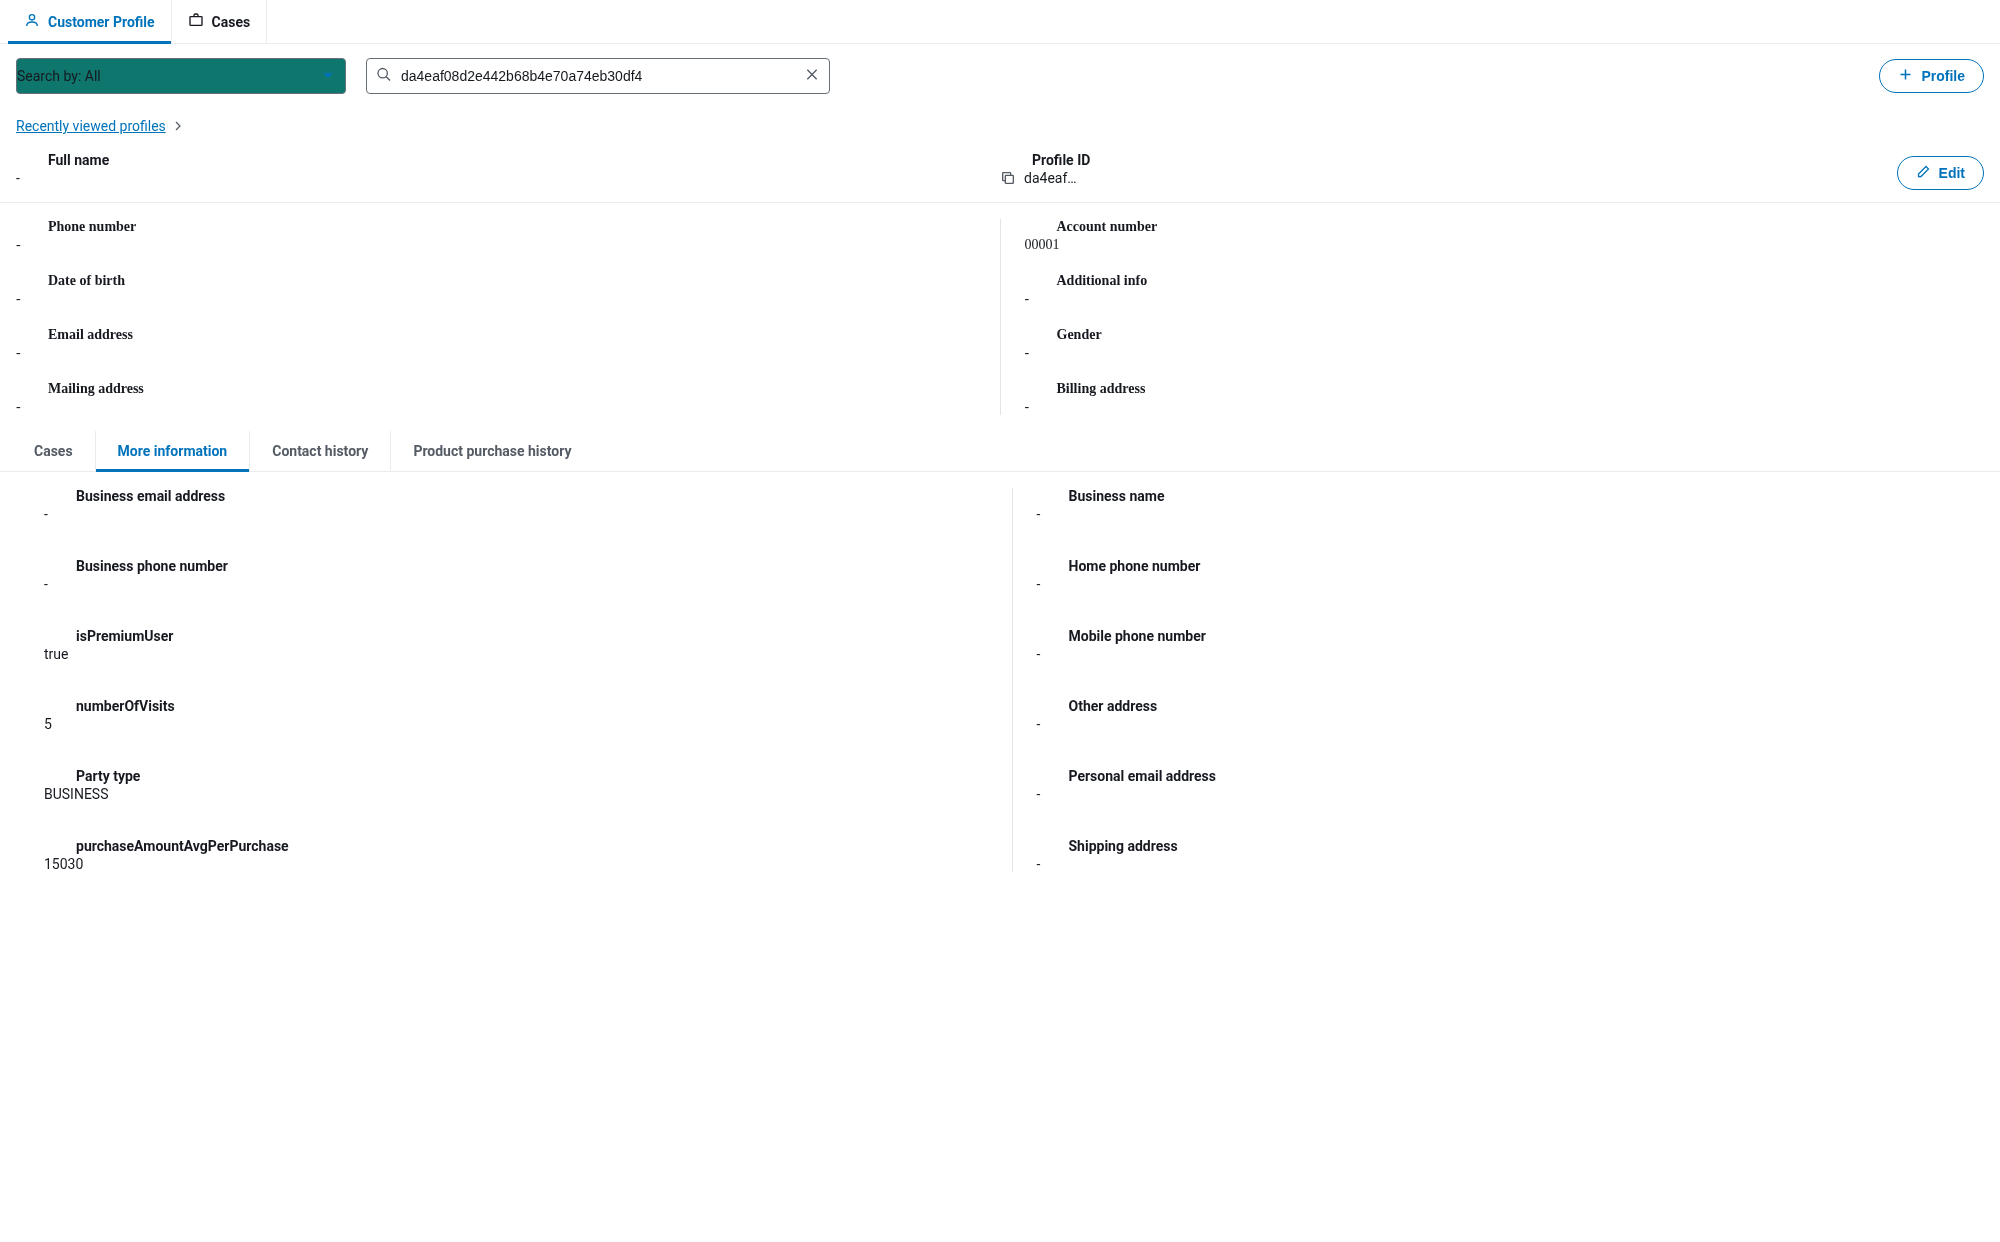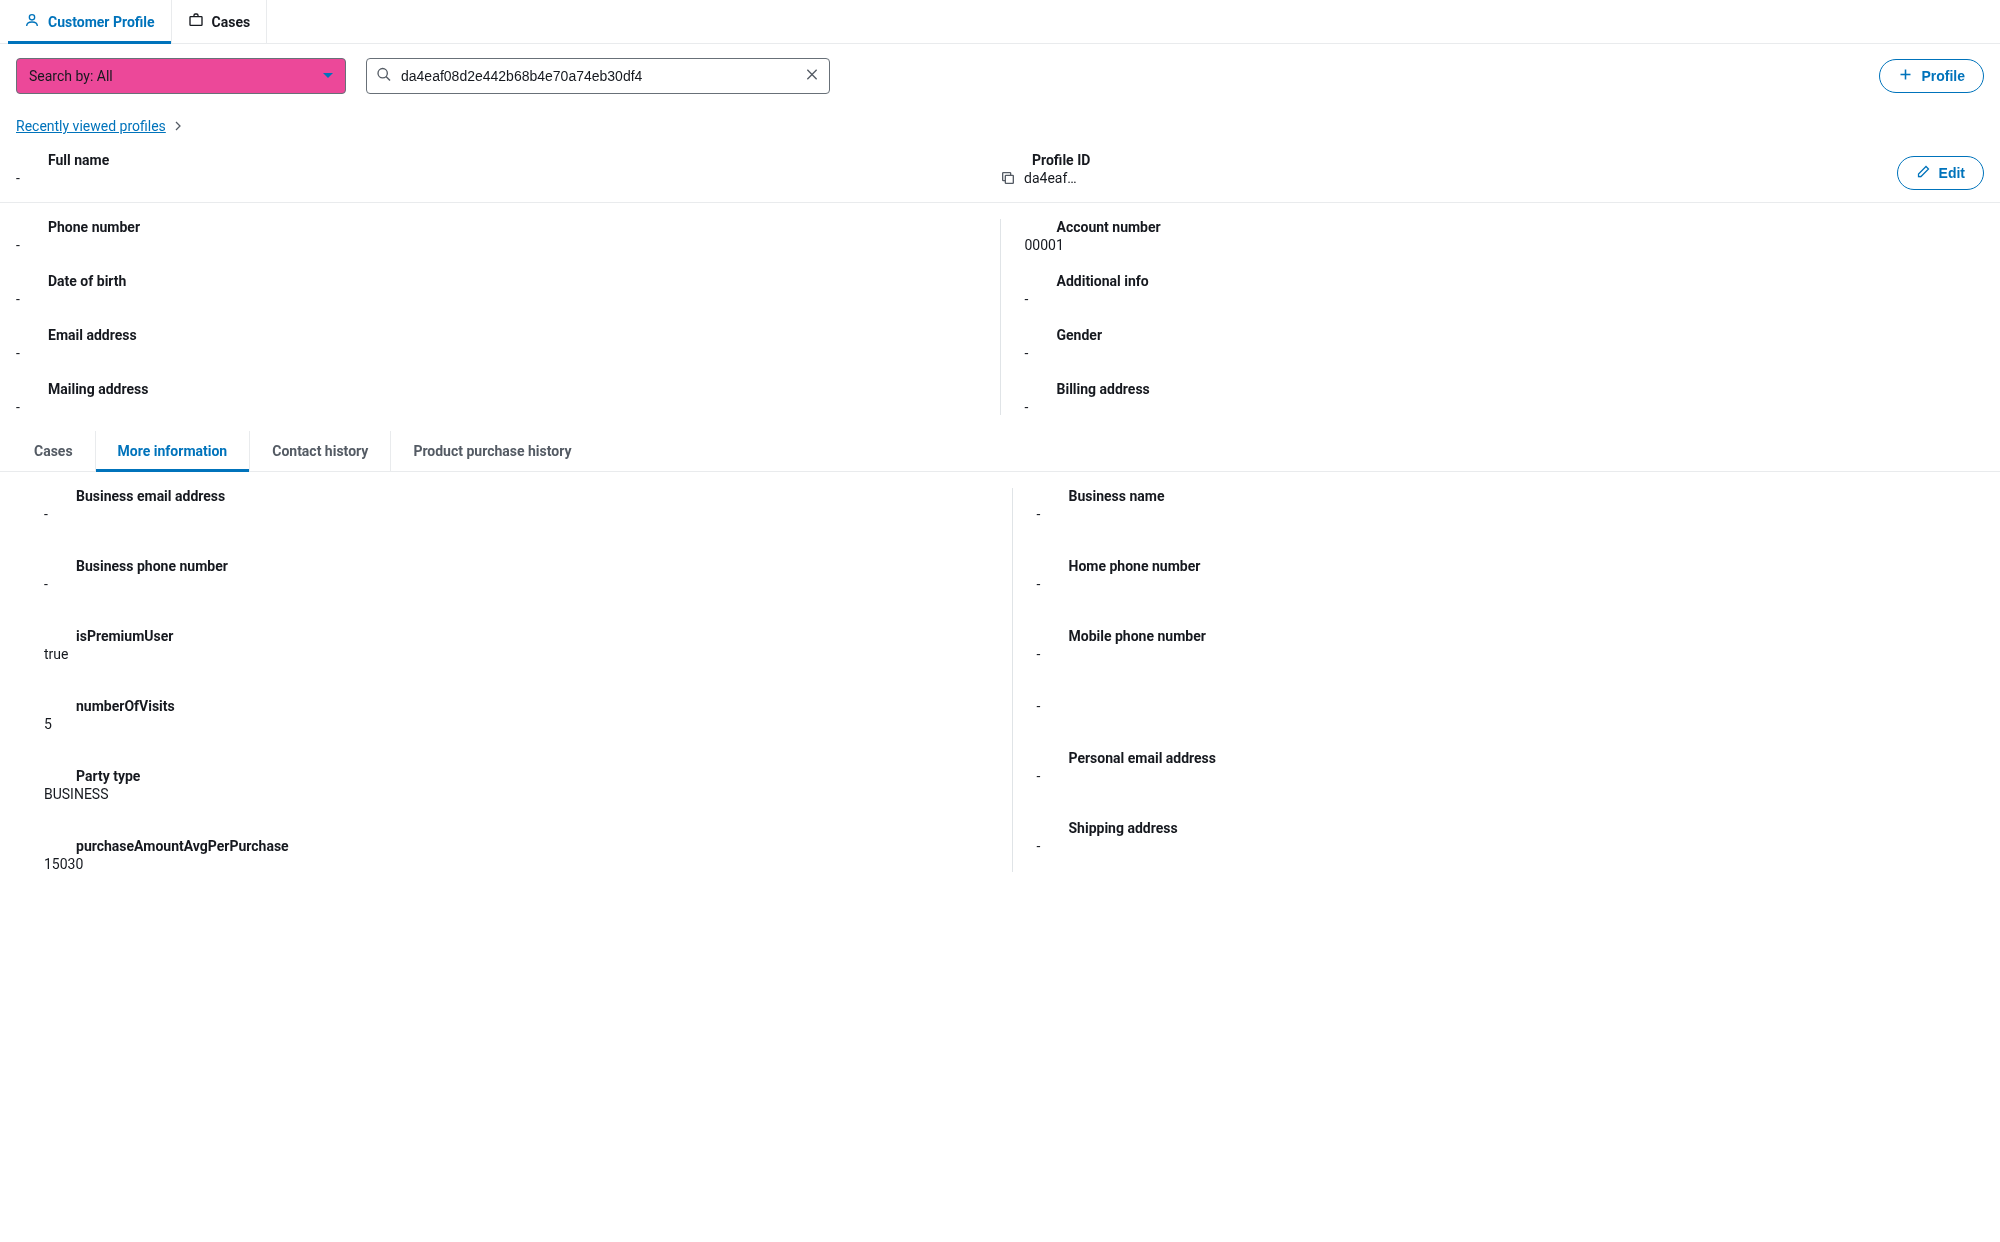--- a/index.html
+++ b/index.html
@@ -44,22 +44,22 @@
     }
     .select-wrap {
       position: relative;
       width: 330px;
     }
     .select-wrap select, .select-display {
       width: 100%;
       height: 36px;
       border: 1px solid #687078;
       border-radius: 4px;
-      background: #ec4899;
-      padding: 0 36px 0 12px;
+      background: #0f766e;
+      padding: 0 36px 0 0;
       font-size: 14px;
       color: #16191f;
       appearance: none;
       display: flex;
       align-items: center;
       cursor: pointer;
     }
     .select-caret {
       position: absolute;
       right: 12px; top: 50%;
@@ -133,20 +133,21 @@
     .edit-holder { display: flex; align-items: flex-start; padding-top: 4px; }
 
     .label { font-weight: 700; margin-bottom: 2px; }
     .value { color: #16191f; }
     .copy-row { display: flex; gap: 8px; }
     .copy-row svg { width: 16px; height: 16px; color: #545b64; cursor: pointer; }
 
     .details-grid {
       display: flex;
       padding: 16px;
+      font-family: Liberation Serif, serif;
     }
     .details-col {
       flex: 1;
       display: flex;
       flex-direction: column;
       gap: 20px;
     }
     .details-col.left { padding-right: 24px; }
     .details-col.right { padding-left: 24px; border-left: 1px solid #e0e4e7; }
 
@@ -384,20 +385,21 @@
       </div>
       <div class="field">
         <div class="label">Home phone number</div>
         <div class="value">-</div>
       </div>
       <div class="field">
         <div class="label">Mobile phone number</div>
         <div class="value">-</div>
       </div>
       <div class="field">
+        <div class="label">Other address</div>
         <div class="value">-</div>
       </div>
       <div class="field">
         <div class="label">Personal email address</div>
         <div class="value">-</div>
       </div>
       <div class="field">
         <div class="label">Shipping address</div>
         <div class="value">-</div>
       </div>

